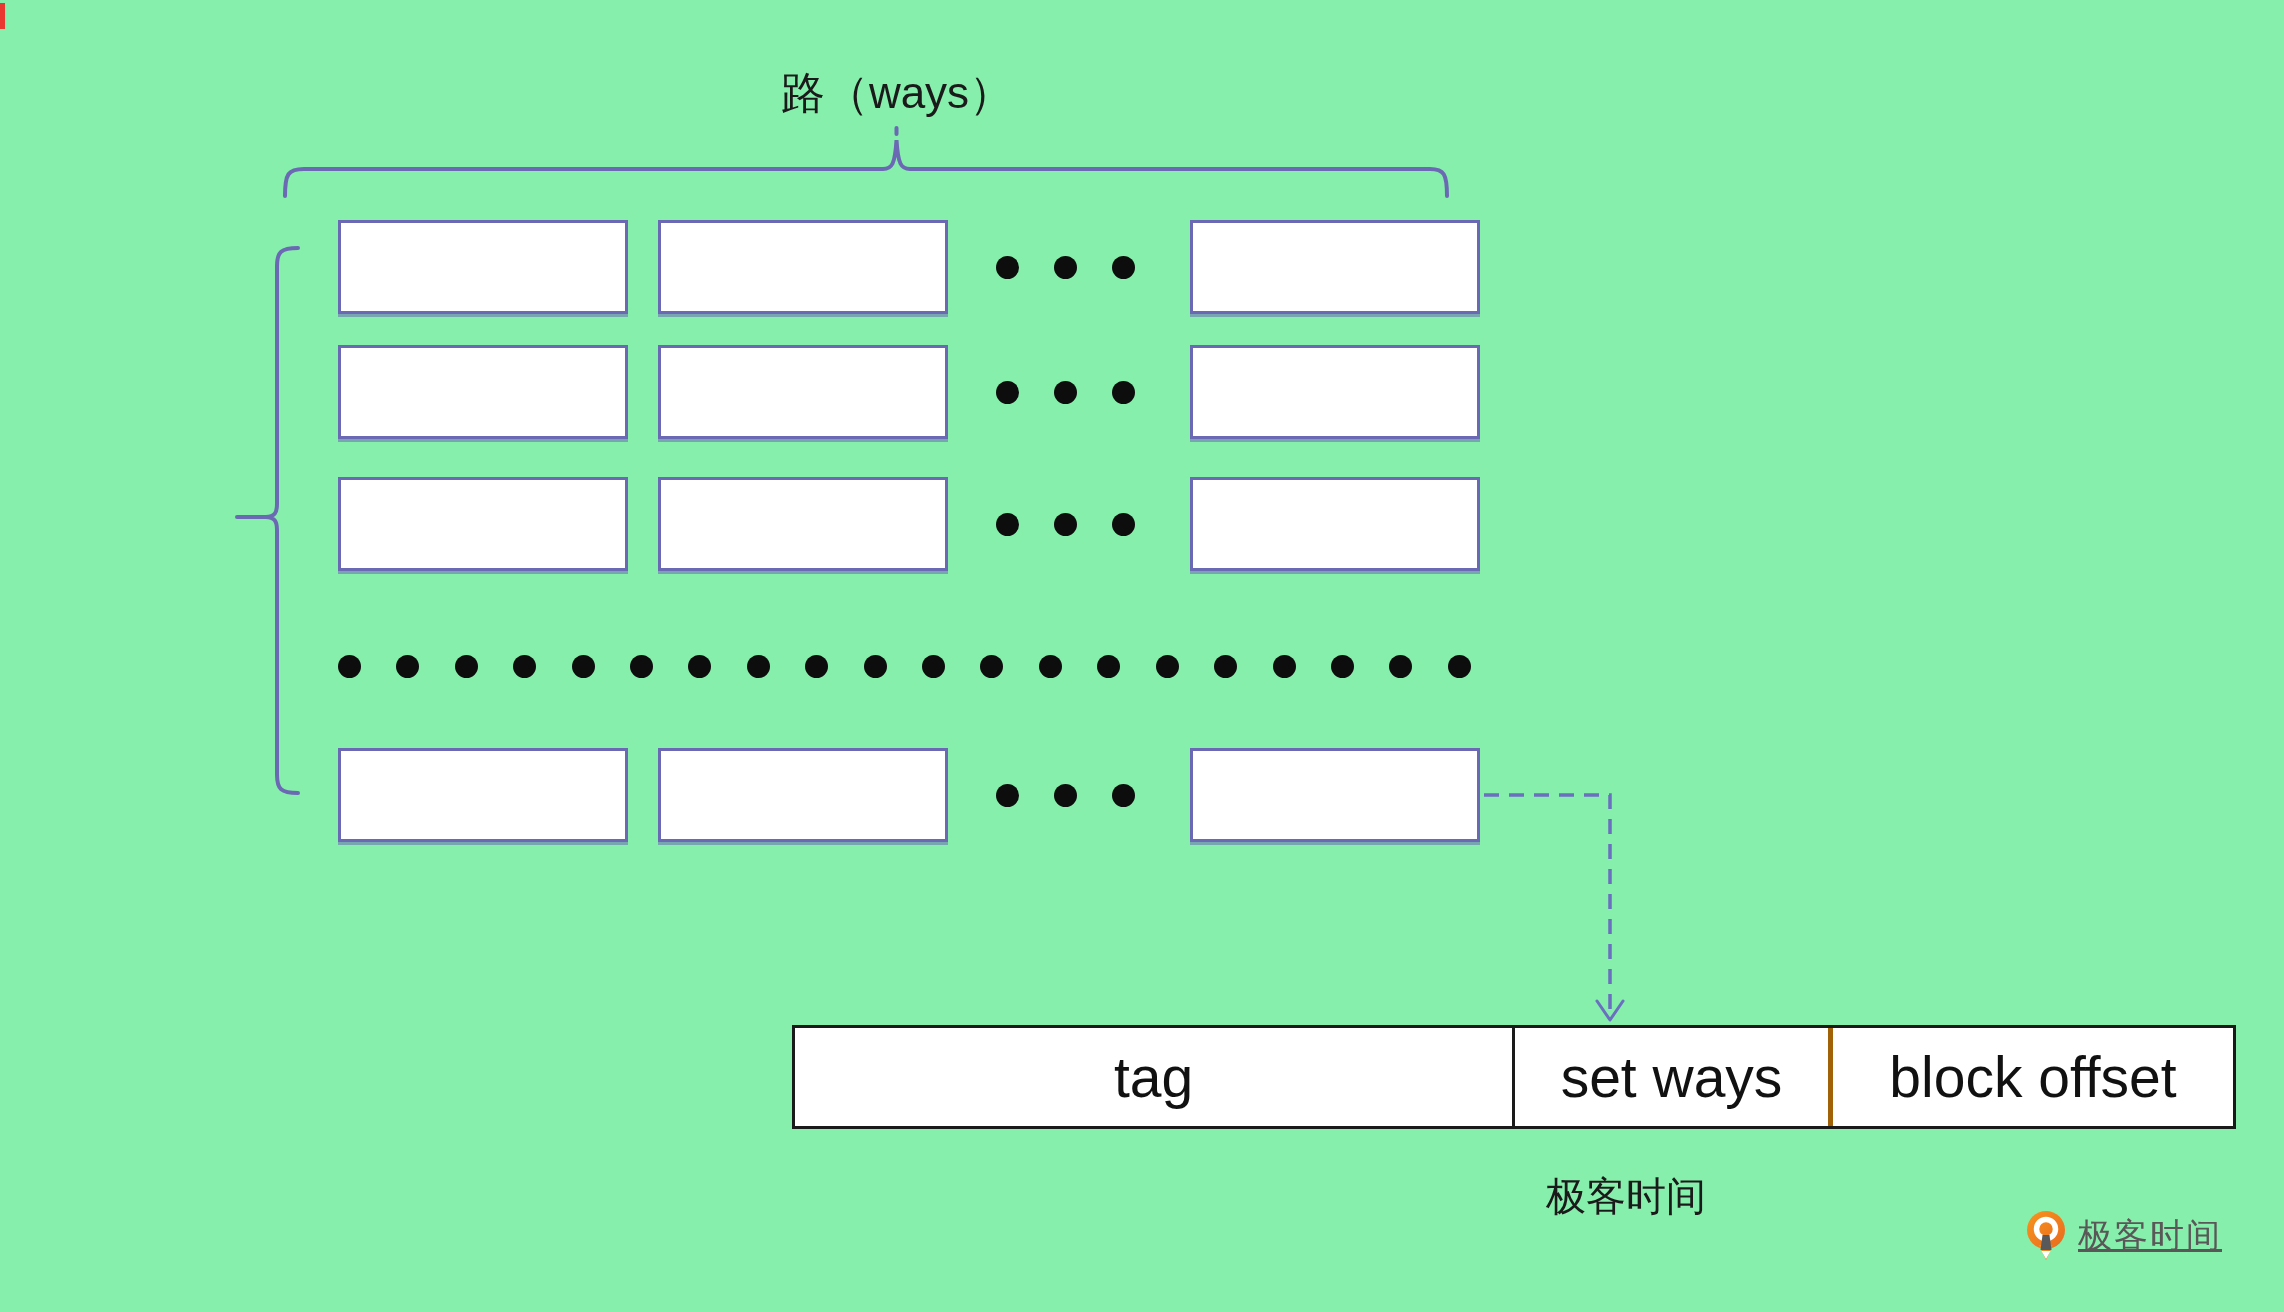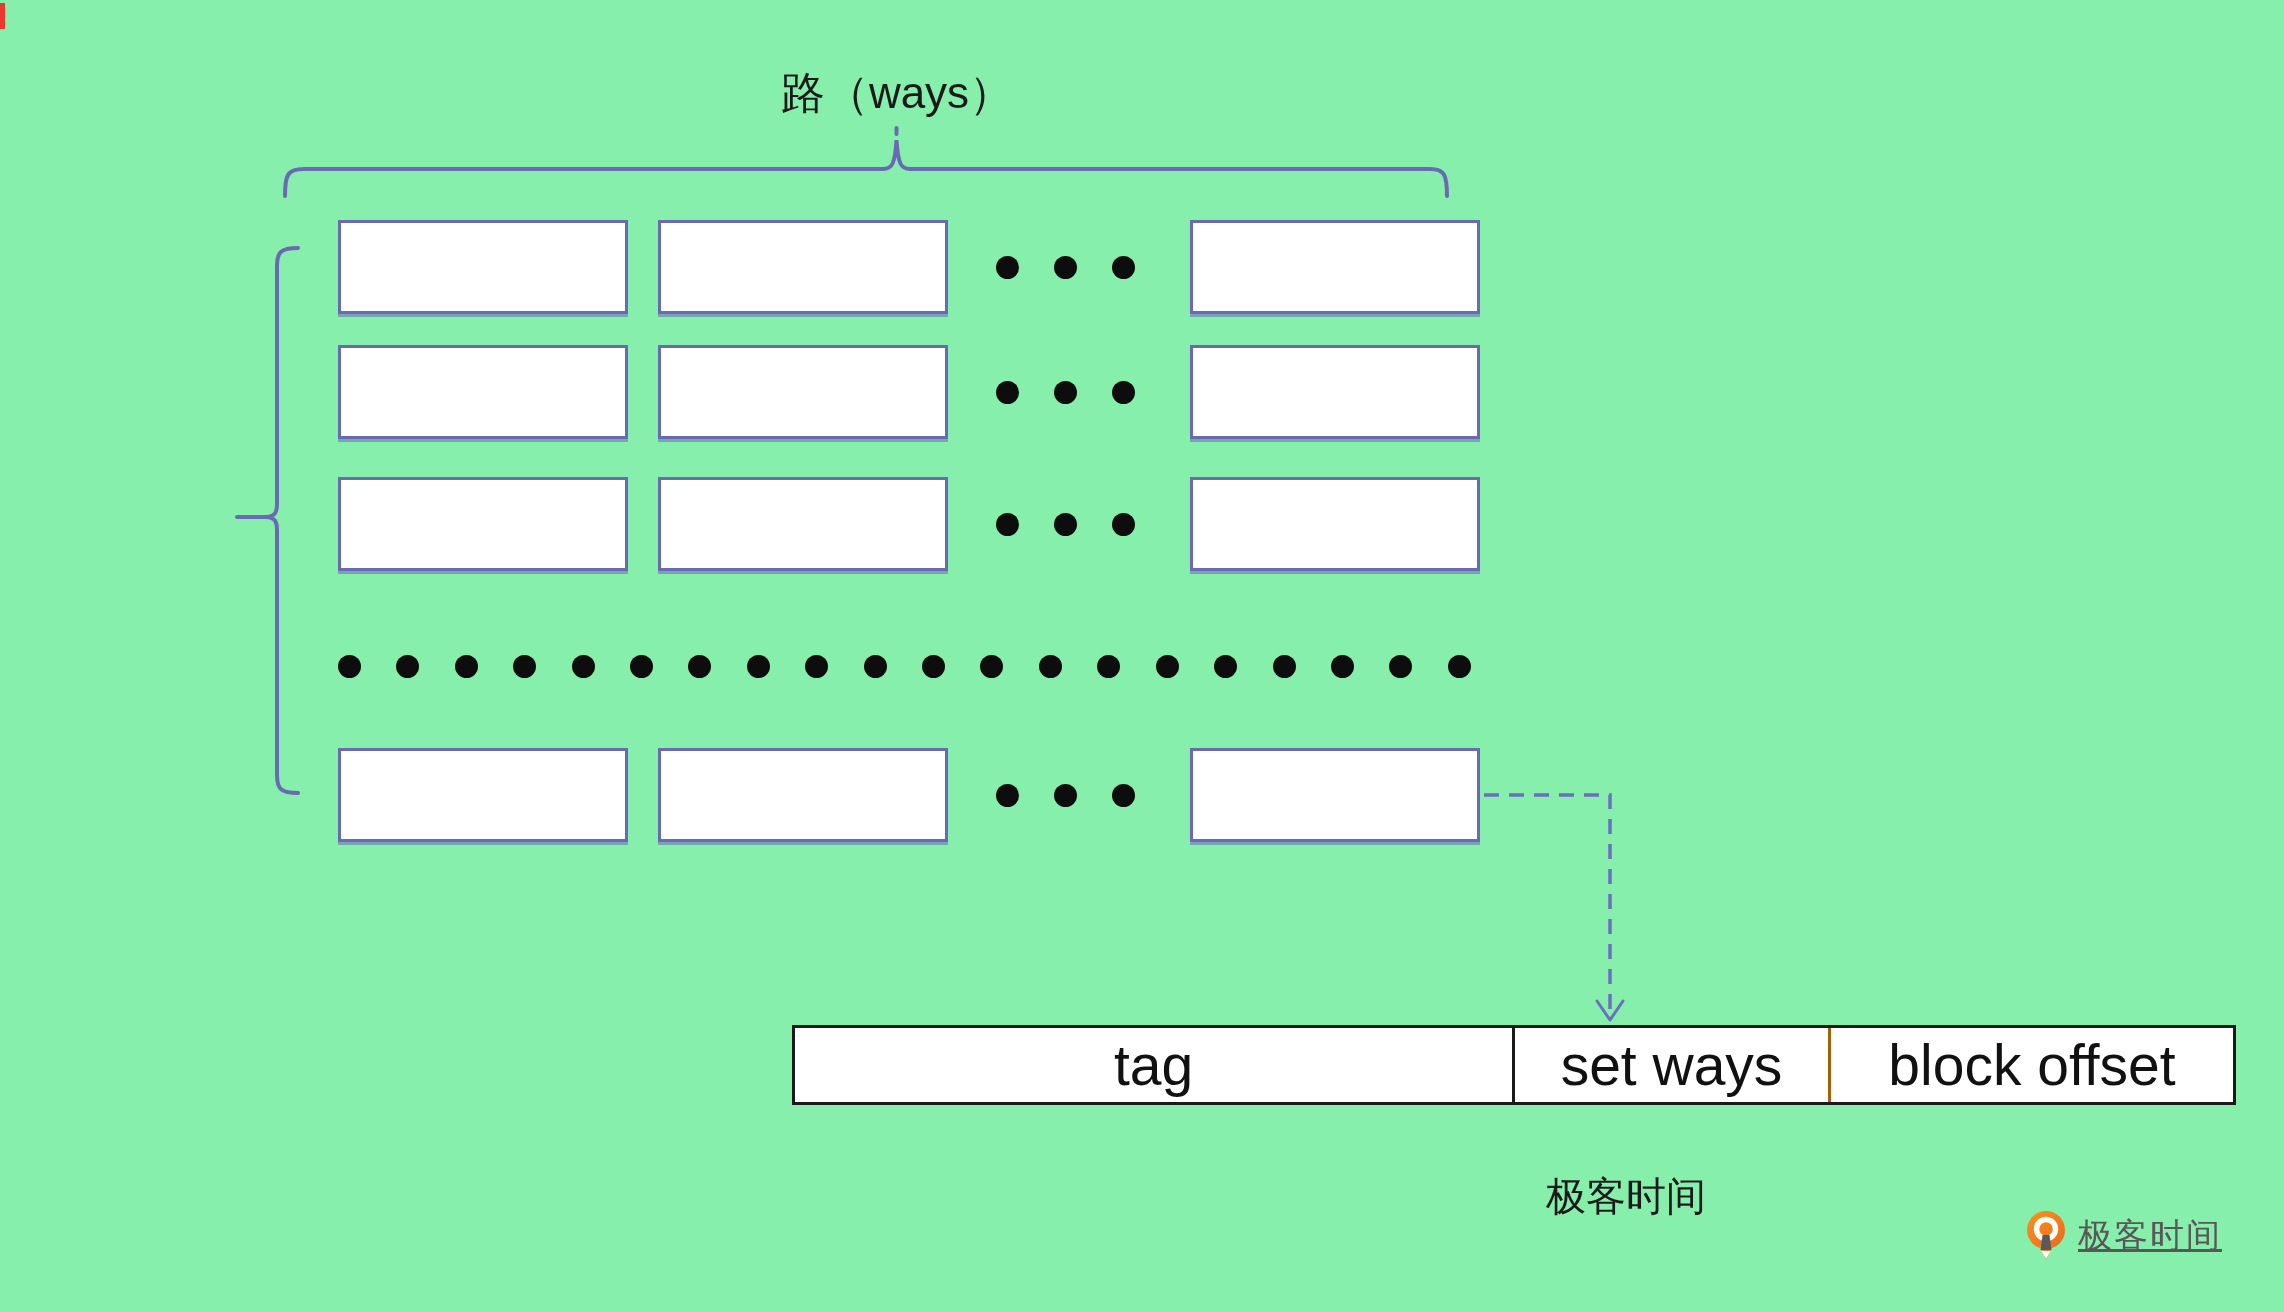--- a/index.html
+++ b/index.html
@@ -25,30 +25,30 @@
 
   
   .dots{position:absolute;display:flex;justify-content:space-between;align-items:center;}
   .dots .dot{width:23px;height:23px;border-radius:50%;background:#0d0d0d;flex:0 0 auto;}
   .triple{left:996px;width:139px;height:23px;}
   .t1{top:256px;} .t2{top:381px;} .t3{top:513px;} .t4{top:784px;}
   .longrow{left:338px;top:655px;width:1133px;height:23px;}
 
   
   .addr-table{
-    position:absolute;left:792px;top:1025px;width:1444px;height:80px;
+    position:absolute;left:792px;top:1025px;width:1444px;height:104px;
     border:3px solid #1a1a1a;box-sizing:border-box;display:flex;background:#fff;
   }
   .addr-cell{
     display:flex;align-items:center;justify-content:center;box-sizing:border-box;
     font-size:57px;line-height:1;color:#111;
   }
   .addr-cell.tag{flex:0 0 717px;}
   .addr-cell.setindex{flex:0 0 316px;border-left:3px solid #1a1a1a;}
-  .addr-cell.blockoffset{flex:1 1 auto;border-left:3px solid #a16207;}
+  .addr-cell.blockoffset{flex:1 1 auto;border-left:5px solid #a16207;}
 
   
   .logo{position:absolute;left:2025px;top:1210px;display:flex;align-items:center;}
   .logo .mark{width:42px;height:52px;flex:0 0 auto;}
   .logo .brand{margin-left:11px;font-size:34px;font-weight:500;color:#595757;letter-spacing:2px;white-space:nowrap;text-decoration:underline;}
 
   
   .edge-artifact{position:absolute;left:0;top:3px;width:5px;height:26px;background:#e8382f;}
 </style>
 </head>

